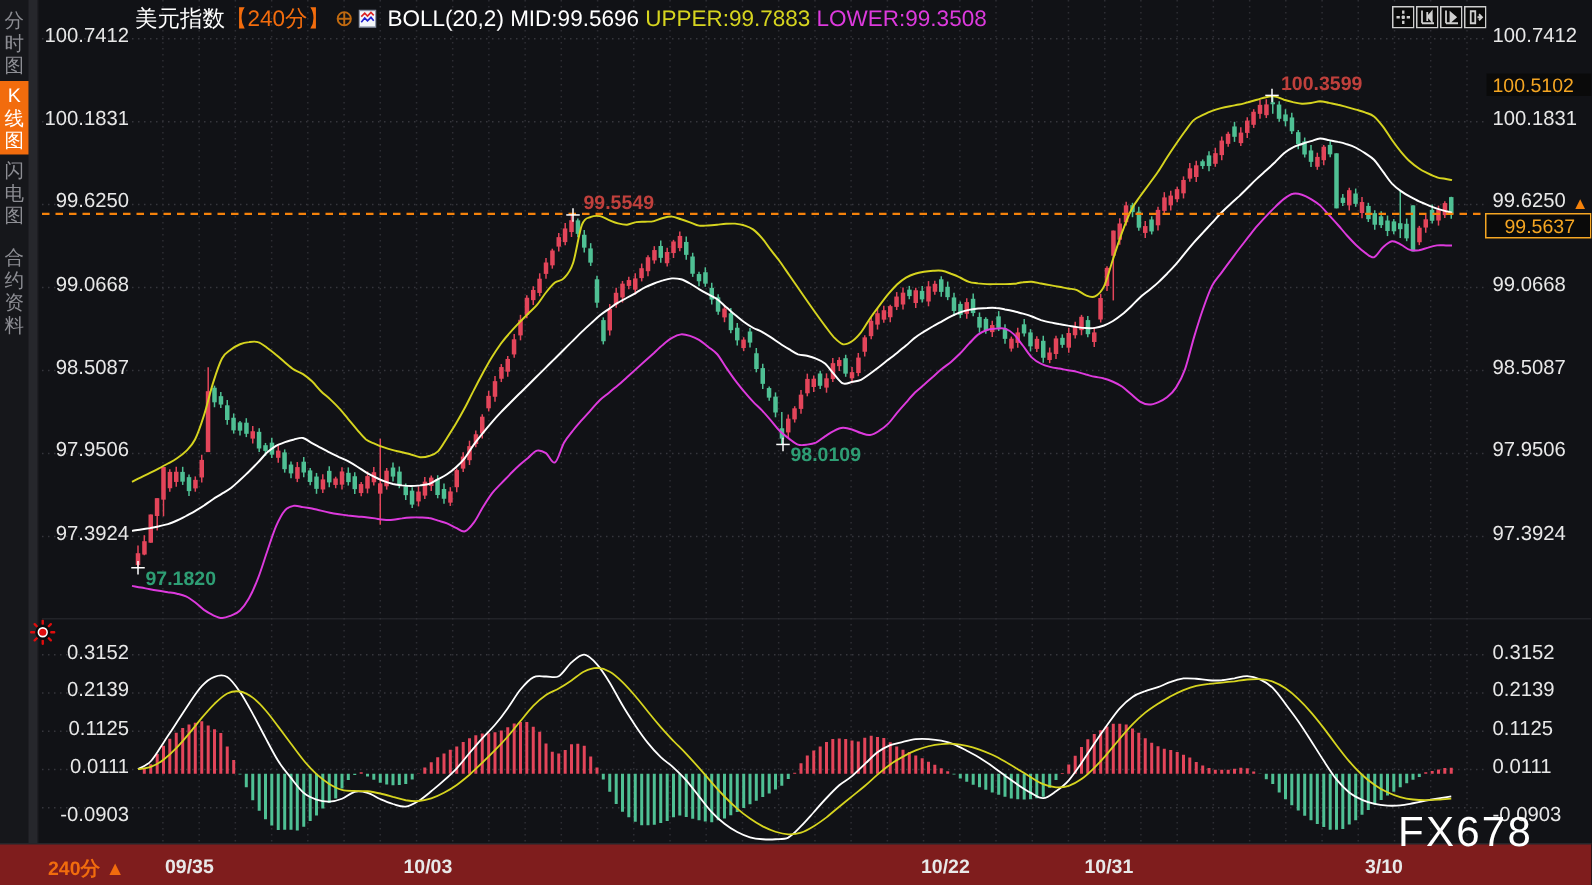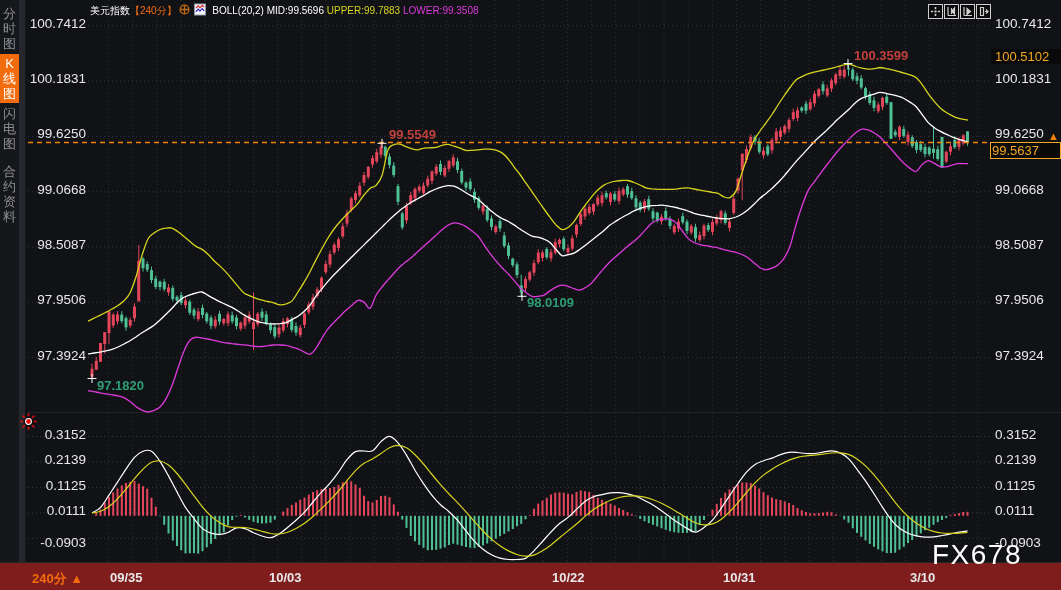--- a/index.html
+++ b/index.html
@@ -5,21 +5,21 @@
 html,body { width:1061px; height:590px; background:#111216; overflow:hidden;
   font-family:"Liberation Sans", sans-serif; }
 #app { position:relative; width:1061px; height:590px; background:#111216; }
 #sidebar { position:absolute; left:0; top:0; width:26px; height:590px; background:#16171b; }
 #sidebar .rail { position:absolute; left:19px; top:0; width:6px; height:590px; background:#26272c; }
 .tab { position:absolute; left:0; width:19px; text-align:center; color:#8d8e94; font-size:13px; line-height:15px; }
 .tab.active { background:#f26c0d; color:#fff; padding:2px 0; }
 #chart { position:absolute; left:0; top:0; }
 .axl { position:absolute; right:975px; color:#e8e8e8; font-size:13.5px; white-space:nowrap; }
 .axr { position:absolute; left:995px; color:#e8e8e8; font-size:13.5px; white-space:nowrap; }
-#legend { position:absolute; left:90px; top:3px; font-size:10px; color:#eee; white-space:nowrap; }
+#legend { position:absolute; left:90px; top:3px; font-size:15px; color:#eee; white-space:nowrap; }
 #mlegend { position:absolute; left:63px; top:416px; font-size:13px; color:#eee; white-space:nowrap; }
 #botbar { position:absolute; left:0; top:562px; width:1061px; height:28px; background:#7f1d1d; border-top:1px solid #26262b; }
 .dlab { position:absolute; top:7px; color:#e8e8e8; font-size:13px; font-weight:bold; }
 #fx { position:absolute; left:932px; top:539px; color:#ffffff; font-size:28px; letter-spacing:1.5px; }
 </style></head>
 <body>
 <div id="app">
 <svg id="chart" width="1061" height="590" viewBox="0 0 1061 590">
 <defs>
         <clipPath id="mainc">
@@ -741,21 +741,21 @@
 <div class="axr" style="top:182px">99.0668</div>
 <div class="axr" style="top:237px">98.5087</div>
 <div class="axr" style="top:292px">97.9506</div>
 <div class="axr" style="top:348px">97.3924</div>
 <div class="axr" style="top:427px">0.3152</div>
 <div class="axr" style="top:452px">0.2139</div>
 <div class="axr" style="top:478px">0.1125</div>
 <div class="axr" style="top:503px">0.0111</div>
 <div class="axr" style="top:535px">-0.0903</div>
 <div style="position:absolute;left:991px;top:49px;width:70px;height:15px;background:#0a0a0a;color:#f5a623;font-size:13px;line-height:15px;padding-left:4px">100.5102</div>
-<div style="position:absolute;left:990px;top:142px;width:71px;height:17px;background:#0a0a0a;border:1px solid #f5a623;color:#f5a623;font-size:13px;line-height:15px;padding-left:1px">99.5637</div>
+<div style="position:absolute;left:990px;top:142px;width:71px;height:17px;background:#0a0a0a;border:1px solid #f5a623;color:#f5a623;font-size:13px;line-height:15px;padding-left:12px">99.5637</div>
 <div style="position:absolute;left:1048px;top:130px;color:#f5820b;font-size:11px">▲</div>
 <div id="legend"><span style="color:#fff">美元指数</span><span style="color:#f26c0d">【240分】</span>
 <svg width="11" height="11" viewBox="0 0 12 12" style="vertical-align:-1px;margin:0">
         <circle cx="6" cy="6" r="4.8" fill="none" stroke="#c06a10" stroke-width="1.4"></circle>
         <path d="M6 1.2v9.6M1.2 6h9.6" stroke="#c06a10" stroke-width="1.4"></path>
       </svg><svg width="12" height="13" viewBox="0 0 13 13" style="vertical-align:-2px;margin:0 3px 0 4px">
         <rect x="0.5" y="0.5" width="12" height="12" fill="#f4f6fa" stroke="#8a94a8"></rect>
         <path d="M2 5l2.5-2.5 2 2L9 2l2 2" stroke="#d22" stroke-width="1.2" fill="none"></path>
         <path d="M2 9l2.5-3 2 2L9 5.5l2 2.5" stroke="#22c" stroke-width="1.2" fill="none"></path>
       </svg>
@@ -766,21 +766,21 @@
 <div class="rail"></div>
 <div class="tab" style="top:6px">分<br>时<br>图</div>
 <div class="tab active" style="top:54px">K<br>线<br>图</div>
 <div class="tab" style="top:106px">闪<br>电<br>图</div>
 <div class="tab" style="top:164px">合<br>约<br>资<br>料</div>
 </div>
 <div id="botbar">
 <div class="dlab" style="left:32px;color:#f26c0d">240分 ▲</div>
 <div class="dlab" style="left:110px">09/35</div>
 <div class="dlab" style="left:269px">10/03</div>
-<div class="dlab" style="left:552px">10/22</div>
+<div class="dlab" style="left:614px">10/22</div>
 <div class="dlab" style="left:723px">10/31</div>
 <div class="dlab" style="left:910px">3/10</div>
 </div>
 <div id="fx">FX678</div>
 <svg style="position:absolute;left:20px;top:413px" width="17" height="17" viewBox="0 0 17 17">
 <g stroke="#e00d0d" stroke-width="1.6" stroke-linecap="round">
 <line x1="8.5" y1="0.8" x2="8.5" y2="2.8"></line>
         <line x1="8.5" y1="14.2" x2="8.5" y2="16.2"></line>
 <line x1="0.8" y1="8.5" x2="2.8" y2="8.5"></line>
         <line x1="14.2" y1="8.5" x2="16.2" y2="8.5"></line>

